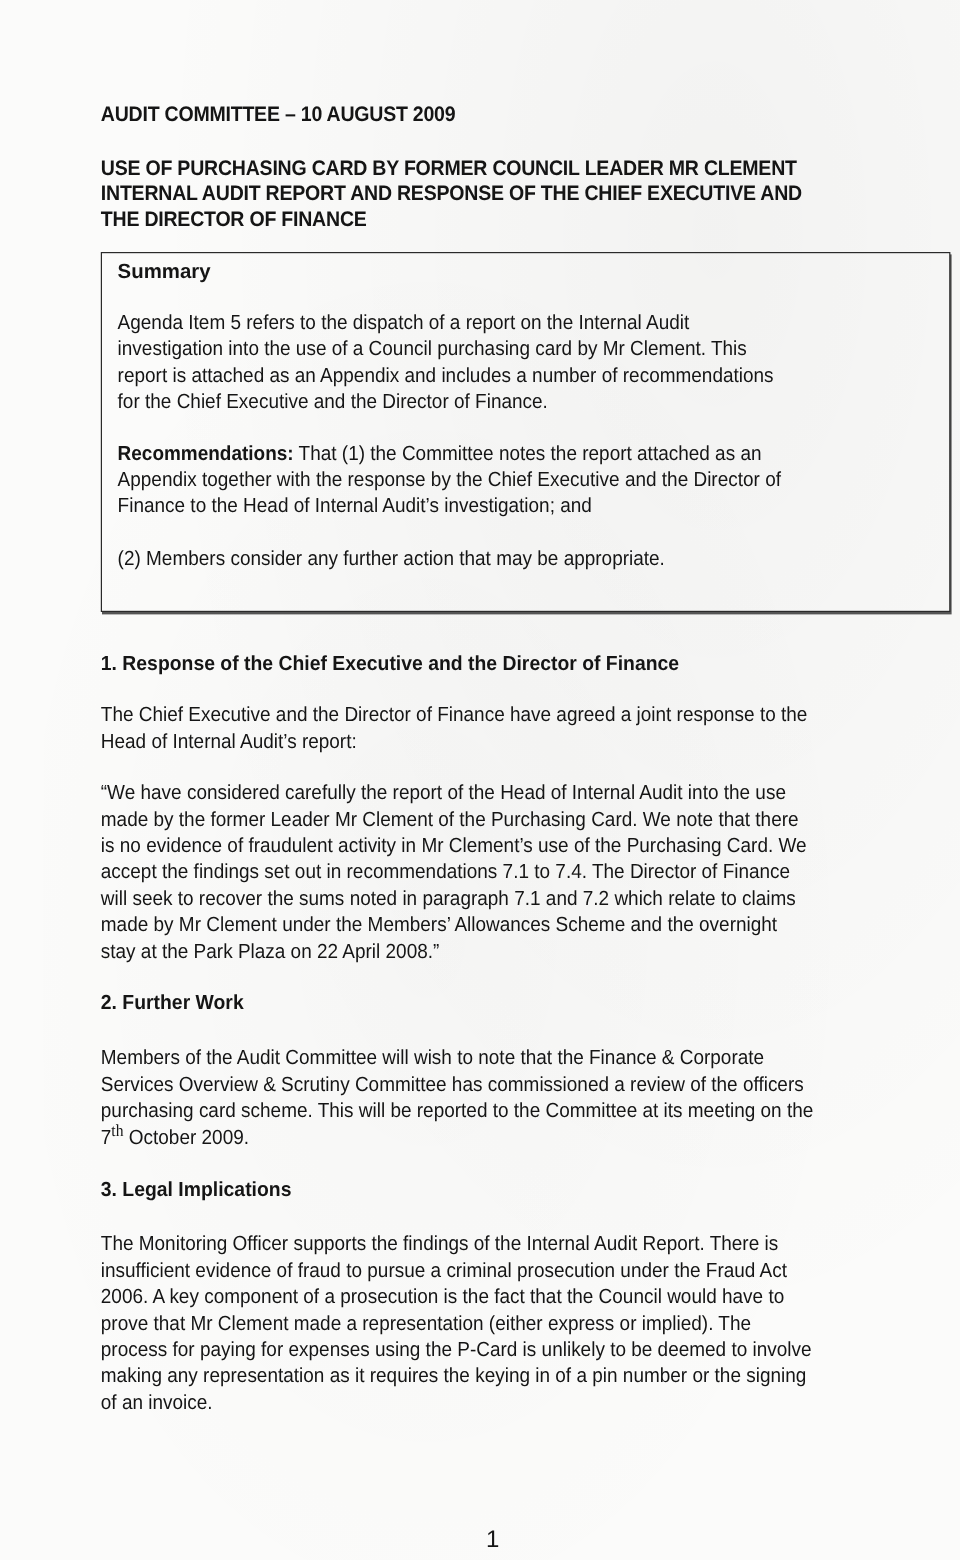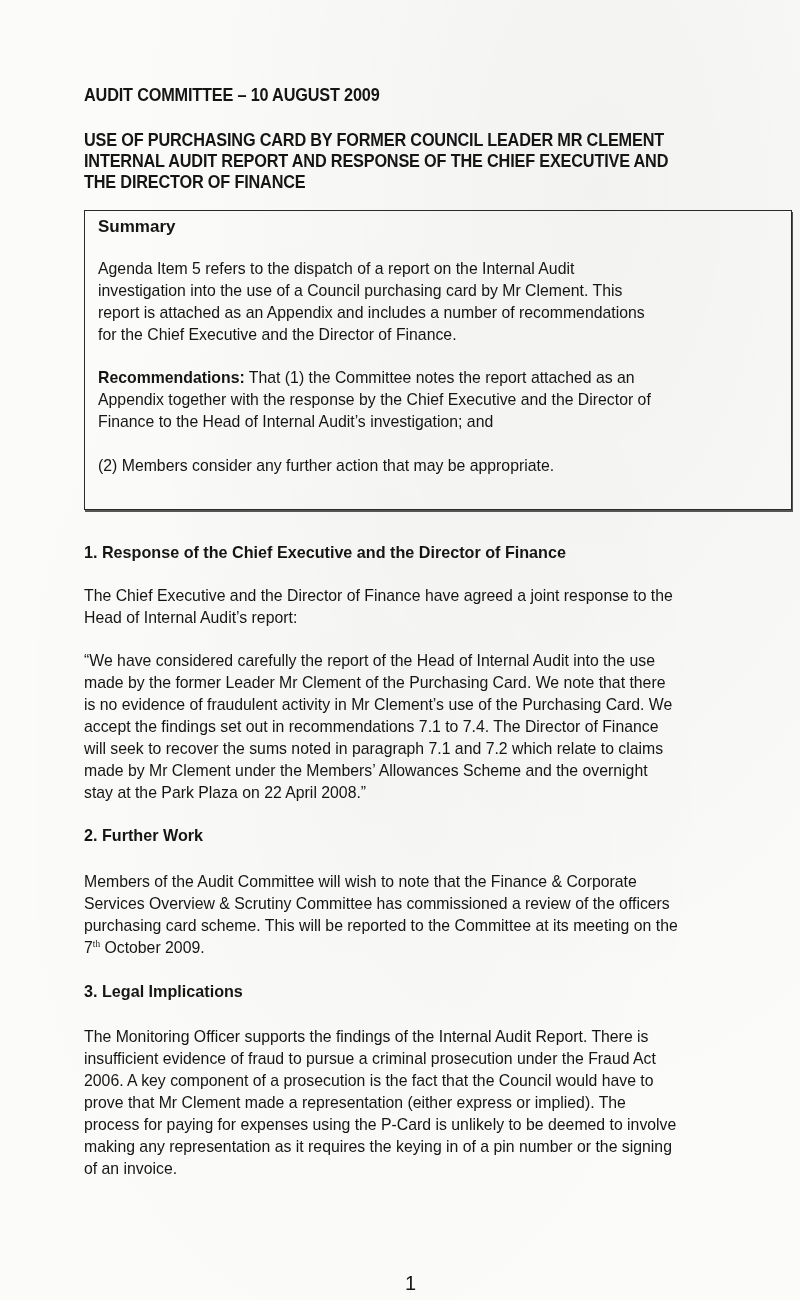--- a/index.html
+++ b/index.html
@@ -60,21 +60,21 @@
       transform-origin: left center;
     }
     .section-heading {
       left: 48px;
       font-weight: bold;
       font-size: 17px;
       white-space: nowrap;
       transform: scaleX(0.95);
       transform-origin: left center;
     }
-    sup { font-size: 10px; vertical-align: 6px; line-height: 0; font-family: Liberation Serif, serif; }
+    sup { font-size: 14px; vertical-align: 6px; line-height: 0; font-family: Liberation Serif, serif; }
     .bold { font-weight: bold; }
     .page-number {
       left: 369px;
       top: 1272px;
       font-size: 20px;
     }
   </style>
 </head>
 <body>
 

